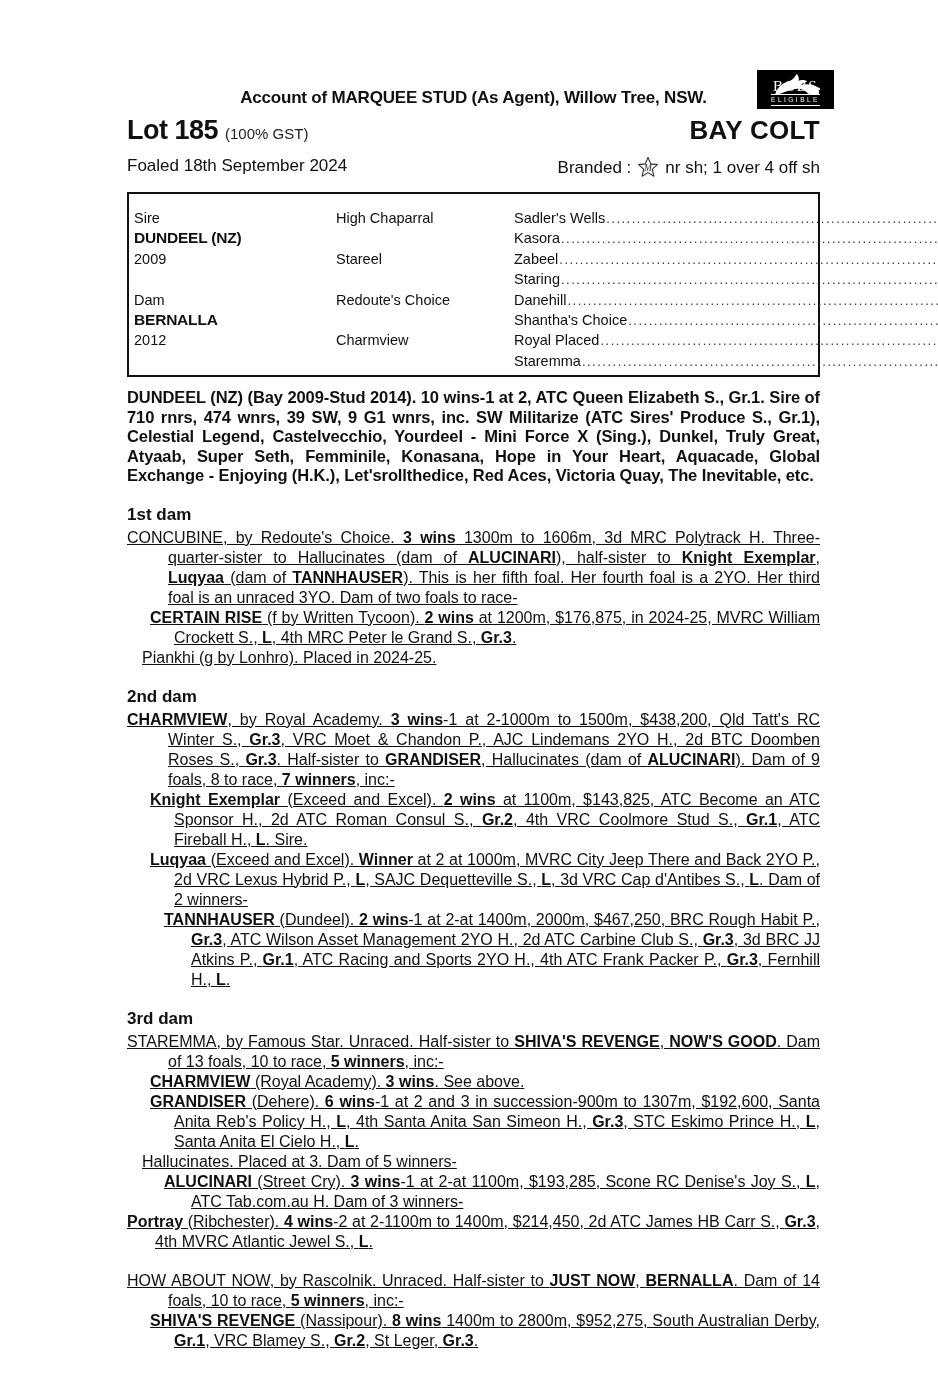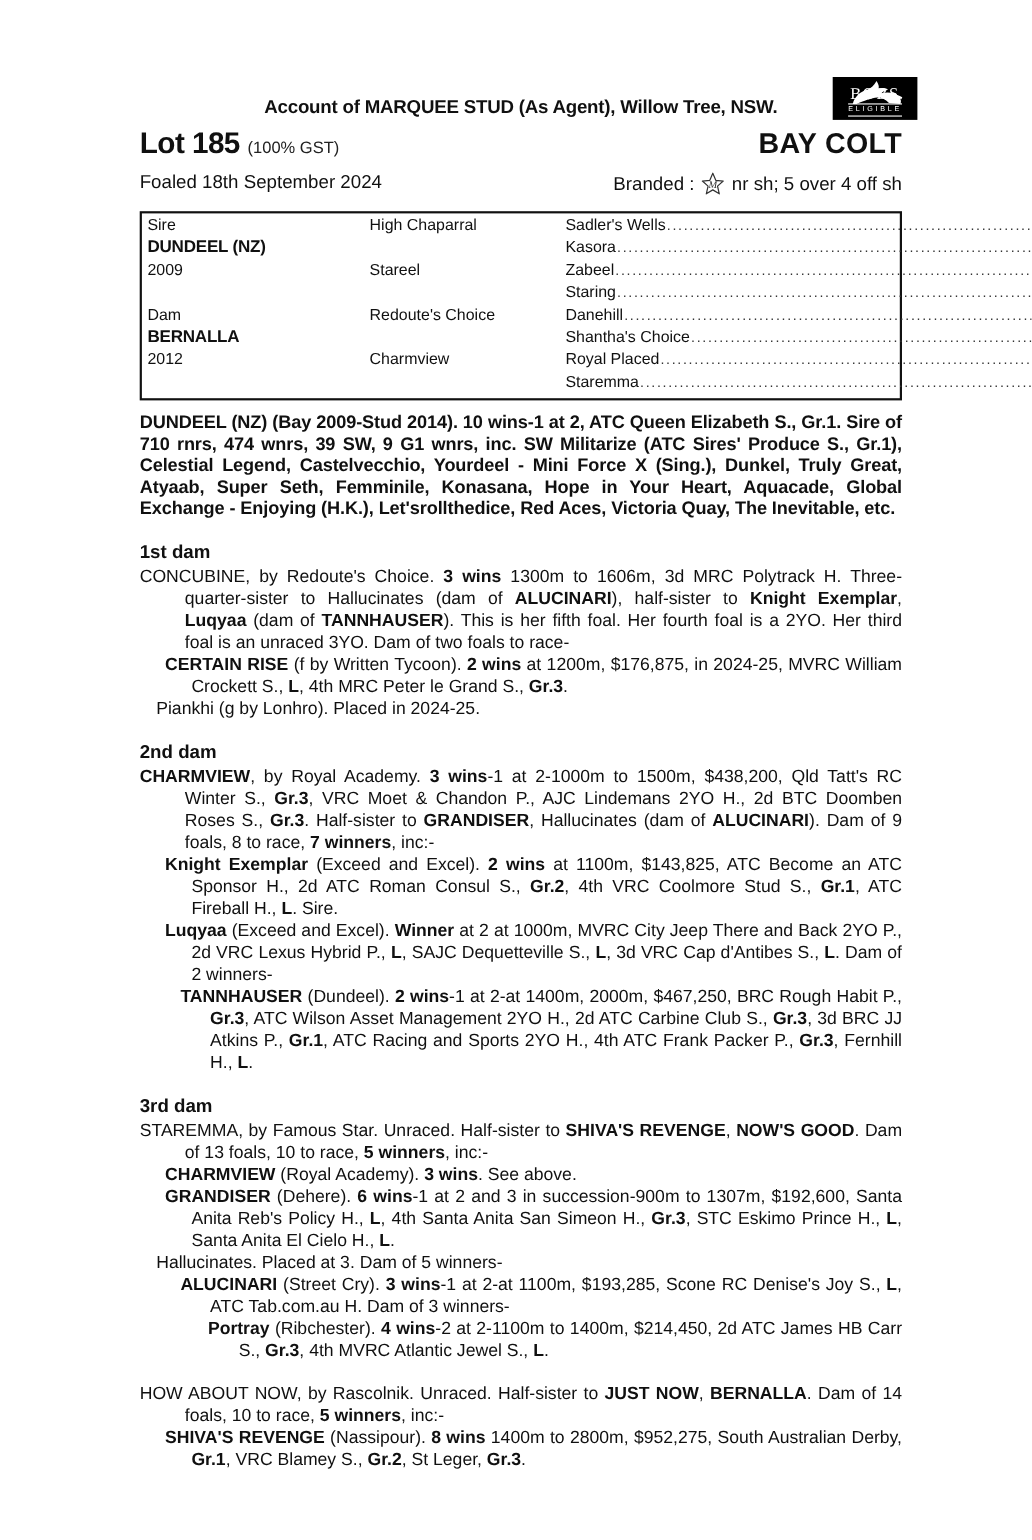--- a/index.html
+++ b/index.html
@@ -13,38 +13,38 @@
   .lotleft{flex:1;display:flex;align-items:baseline;}
   .lot{font-size:27px;font-weight:bold;letter-spacing:-0.5px;}
   .gst{font-size:15px;margin-left:7px;color:#222;}
   .title{font-size:26px;font-weight:bold;letter-spacing:0.3px;}
   .lotright{flex:1;text-align:right;font-size:18px;font-weight:bold;}
 
   .foalrow{display:flex;justify-content:space-between;align-items:flex-start;margin-top:10px;font-size:17px;}
   .branded{display:flex;align-items:center;gap:5px;}
   .brandmark{display:inline-block;}
 
-  .pbox{margin-top:12px;border:2px solid #111;display:grid;grid-template-columns:202px 178px 1fr;padding:1px 8px 4px 5px;box-sizing:border-box;}
+  .pbox{margin-top:12px;border:2px solid #111;display:grid;grid-template-columns:202px 178px 1fr;padding:14px 8px 4px 5px;box-sizing:border-box;}
   .prow{height:20.4px;font-size:14.5px;line-height:20.4px;white-space:nowrap;}
   .pname{font-weight:bold;font-size:15.5px;letter-spacing:-0.2px;}
   .arow{display:flex;align-items:baseline;}
   .lead{flex:1;overflow:hidden;white-space:nowrap;margin:0 1px;color:#333;}
   .lead::after{content:".....................................................................................";letter-spacing:1.5px;font-size:13px;}
 
   .sirepara{margin-top:11px;font-weight:bold;font-size:16.5px;line-height:19.5px;text-align:justify;letter-spacing:-0.1px;}
 
   .damsec{margin-top:19px;}
   .damhead{font-weight:bold;font-size:17px;margin-bottom:3px;}
-  .entry{font-size:16px;line-height:20px;text-align:justify;}
+  .entry{font-size:16px;line-height:20px;text-align:justify;text-decoration:underline;}
   .b{font-weight:bold;}
   .e-l0{padding-left:41px;text-indent:-41px;}
   .e-l1{margin-left:23px;padding-left:24px;text-indent:-24px;}
   .e-l1p{margin-left:15px;padding-left:32px;text-indent:-32px;}
   .e-l2{margin-left:37px;padding-left:27px;text-indent:-27px;}
-  .e-l3{margin-left:62px;padding-left:28px;text-indent:-28px;}
+  .e-l3{padding-left:28px;text-indent:-28px;}
 
   .bobs{position:absolute;left:757px;top:70px;width:77px;height:39px;background:#000;color:#fff;
         display:flex;flex-direction:column;align-items:center;justify-content:flex-end;
         padding-bottom:3px;box-sizing:border-box;}
   .bobs .horse{position:absolute;top:2px;left:50%;transform:translateX(-50%);}
   .bobs-title{font-family:"Liberation Serif",serif;font-size:15px;letter-spacing:1.5px;line-height:13px;}
   .bobs-sub{font-size:6.5px;letter-spacing:2.5px;line-height:8px;border-top:0.5px solid #fff;border-bottom:0.5px solid #fff;padding:1px 0;margin-top:1px;}
 </style>
 </head>
 <body>
@@ -73,21 +73,21 @@
     </div>
 
     <div class="foalrow">
       <div>Foaled 18th September 2024</div>
       <div class="branded">
         <span>Branded :</span>
         <svg class="brandmark" width="24" height="24" viewBox="0 0 24 24">
           <path d="M12 1.5 L14.7 7.9 21.5 8.6 16.3 13.2 17.9 20.2 12 16.6 6.1 20.2 7.7 13.2 2.5 8.6 9.3 7.9 Z" fill="none" stroke="#333" stroke-width="1.1" stroke-linejoin="round"></path>
           <text x="12" y="15.2" text-anchor="middle" font-size="9.5" font-family="Liberation Serif, serif" font-style="italic" fill="#333">M</text>
         </svg>
-        <span>nr sh; 5 over 4 off sh</span>
+        <span>nr sh; 1 over 4 off sh</span>
       </div>
     </div>
 
     <div class="pbox">
       <div>
         <div class="prow">Sire</div>
         <div class="prow pname">DUNDEEL (NZ)</div>
         <div class="prow">2009</div>
         <div class="prow"></div>
         <div class="prow">Dam</div>

